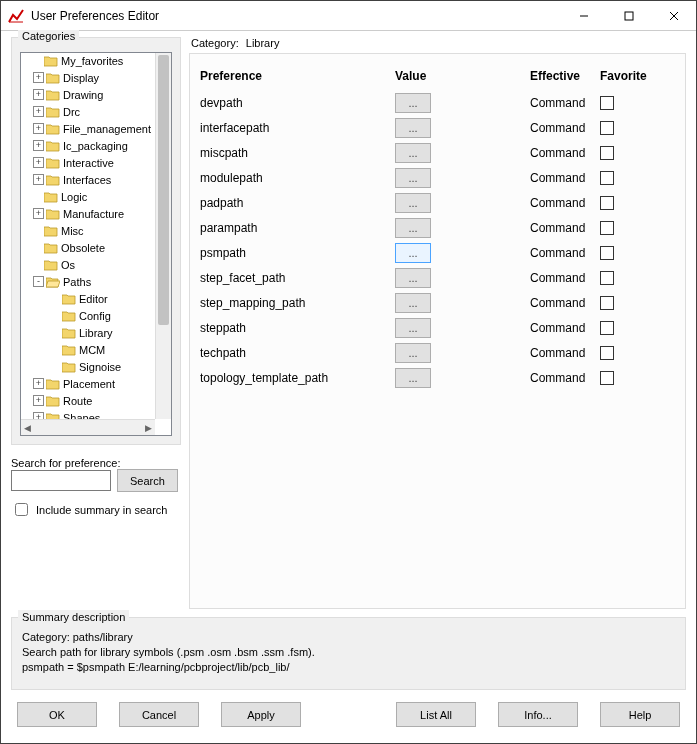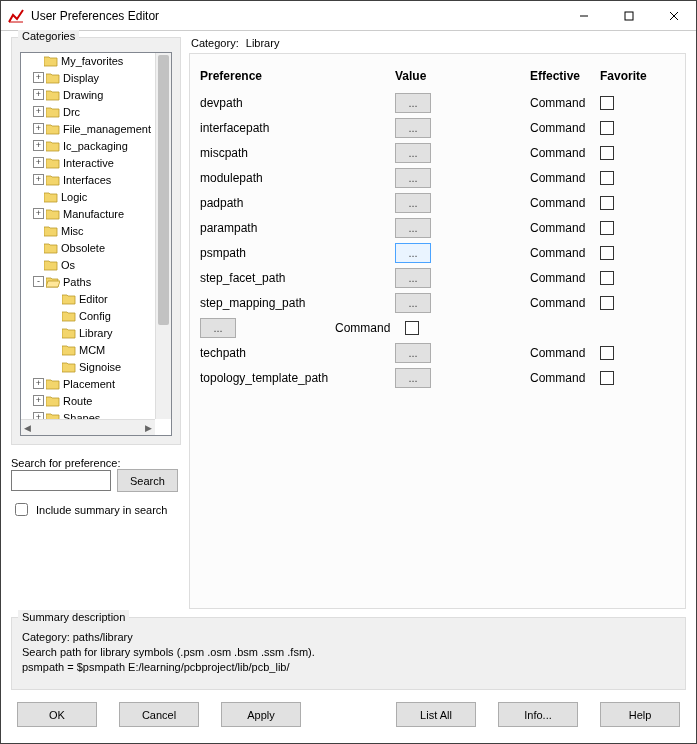--- a/index.html
+++ b/index.html
@@ -415,20 +415,21 @@
                 <div class="col-pref">step_mapping_path</div>
                 <div class="col-val">
                   <div class="valbtn">...</div>
                 </div>
                 <div class="col-eff">Command</div>
                 <div class="col-fav">
                   <div class="favchk"></div>
                 </div>
               </div>
               <div class="pref-row">
+                <div class="col-pref">steppath</div>
                 <div class="col-val">
                   <div class="valbtn">...</div>
                 </div>
                 <div class="col-eff">Command</div>
                 <div class="col-fav">
                   <div class="favchk"></div>
                 </div>
               </div>
               <div class="pref-row">
                 <div class="col-pref">techpath</div>

